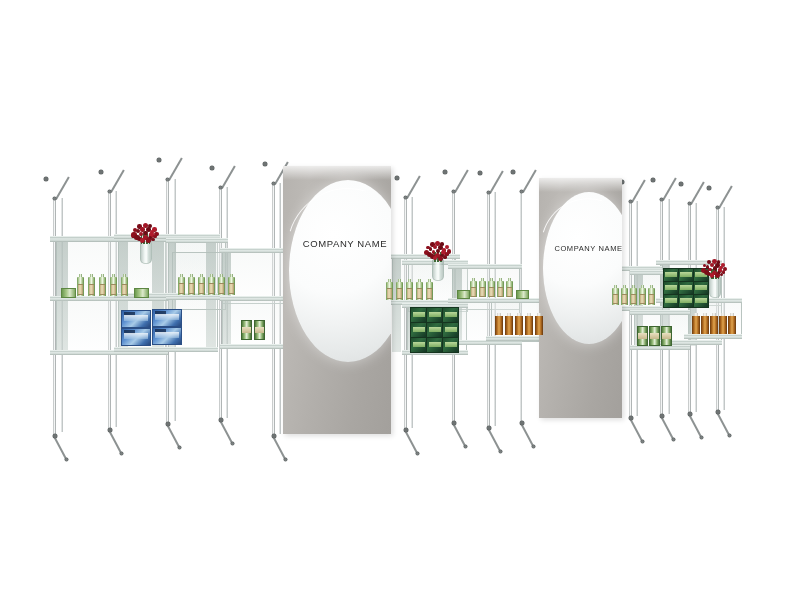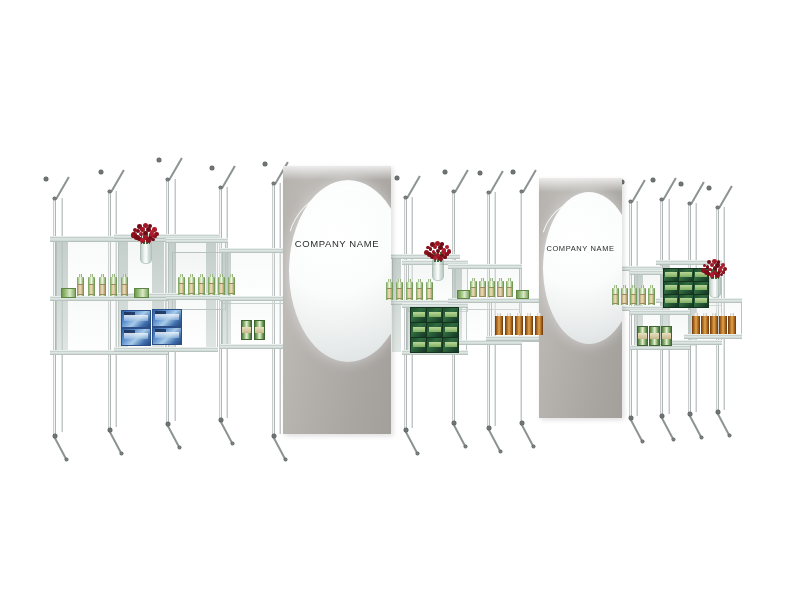--- a/index.html
+++ b/index.html
@@ -30,21 +30,21 @@
      background:linear-gradient(100deg,#b5b2ae 0%,#bcb9b5 18%,#b2afab 46%,#a9a6a2 74%,#a3a09c 100%);
      box-shadow:2px 2px 5px rgba(0,0,0,.13);}
   .signpanel .circle{position:absolute;border-radius:50%;
      background:radial-gradient(circle at 38% 30%,#ffffff 0%,#fbfcfc 40%,#f0f2f2 62%,#e6e9e9 80%,#dadddd 100%);
      box-shadow:0 0 14px rgba(255,255,255,.45);}
   .signpanel .swoosh{position:absolute;border-radius:50%;
      border:1px solid rgba(255,255,255,.85);
      border-color:rgba(255,255,255,.85) transparent transparent transparent;
      transform:rotate(-28deg);}
   .signpanel .brandtext{position:absolute;width:100%;text-align:center;
-     color:#2a2a2a;letter-spacing:.6px;white-space:nowrap;}
+     color:#2a2a2a;letter-spacing:.6px;white-space:nowrap;margin-left:8px;}
   .signpanel .toplight{position:absolute;left:0;top:0;width:100%;height:14px;
      background:linear-gradient(to bottom,rgba(255,255,255,.75),rgba(255,255,255,0));}
   
   .bottle-g{position:absolute;border-radius:1px 1px 0 0;
       background:linear-gradient(to right,#6f9a52 0%,#c7dcae 30%,#eef5e4 50%,#a7c489 75%,#5f8a45 100%);}
   .bottle-g .cap{position:absolute;left:28%;width:44%;top:-3px;height:3px;
       background:linear-gradient(to right,#86a86a,#e4eedb,#6f9455);}
   .bottle-g .lbl{position:absolute;left:8%;width:84%;
       background:linear-gradient(to right,#bca878 0%,#ecdfbc 40%,#d3c296 70%,#ab9768 100%);
       border-top:.5px solid #9c8a5e;border-bottom:.5px solid #9c8a5e;}

